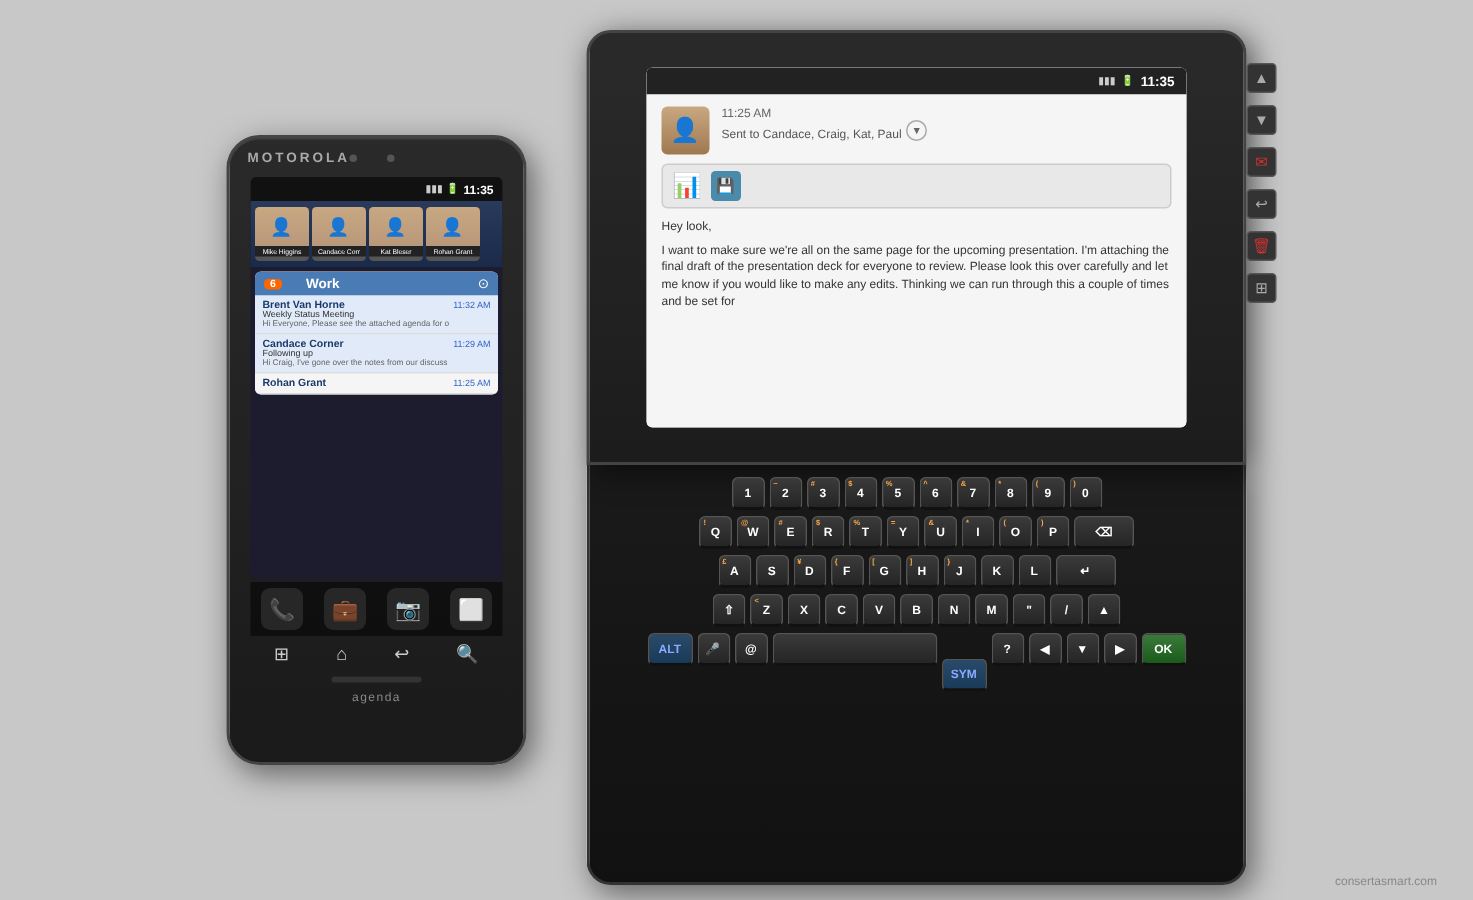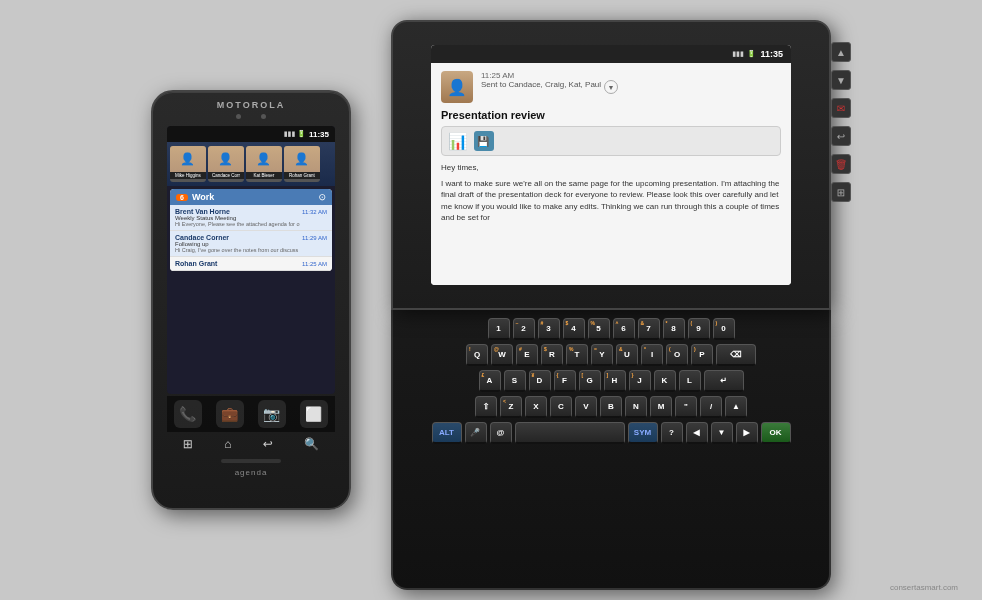--- a/index.html
+++ b/index.html
@@ -33,21 +33,21 @@
       position: relative;
       display: flex;
       flex-direction: column;
       align-items: center;
     }
 
     .phone-left .top-bar {
       width: 100%;
       padding: 8px 12px 4px;
       display: flex;
-      flex-direction: column;
+      flex-direction: row;
       align-items: center;
     }
 
     .motorola-logo {
       font-size: 9px;
       color: #aaa;
       letter-spacing: 2px;
       font-weight: bold;
       margin-bottom: 4px;
     }
@@ -147,21 +147,21 @@
       background: #e8e8e8;
       border-radius: 4px;
       overflow: hidden;
     }
 
     .email-widget-header {
       background: #4a7bb5;
       display: flex;
       align-items: center;
       padding: 3px 6px;
-      gap: 4px;
+      gap: 16px;
     }
 
     .email-badge {
       background: #ff6600;
       color: #fff;
       font-size: 7px;
       font-weight: bold;
       border-radius: 3px;
       padding: 0 3px;
       min-width: 12px;
@@ -370,21 +370,21 @@
 
     .email-sent-time {
       font-size: 8px;
       color: #666;
     }
 
     .email-to-line {
       font-size: 8px;
       color: #555;
       display: flex;
-      align-items: flex-start;
+      align-items: flex-end;
       gap: 3px;
     }
 
     .expand-circle {
       width: 14px;
       height: 14px;
       border: 1px solid #aaa;
       border-radius: 50%;
       display: flex;
       align-items: center;
@@ -642,29 +642,28 @@
             <div class="sender-avatar">👤</div>
             <div class="email-meta">
               <div class="email-sent-time">11:25 AM</div>
               <div class="email-to-line">
                 <span>Sent to  Candace, Craig, Kat, Paul</span>
                 <div class="expand-circle">▼</div>
               </div>
             </div>
           </div>
 
-          <div class="email-subject-line">Presentation review</div>
 
           <div class="attachment-box">
             <div class="attachment-icon">📊</div>
             <div class="save-icon-btn">💾</div>
           </div>
 
           <div class="email-body-text">
-            <span>Hey times,</span>
+            <span>Hey look,</span>
           </div>
           <div class="email-body-text" style="margin-top:4px;">
             <span>I want to make sure we're all on the same page for the upcoming presentation. I'm attaching the final draft of the presentation deck for everyone to review. Please look this over carefully and let me know if you would like to make any edits. Thinking we can run through this a couple of times and be set for</span>
           </div>
         </div>
       </div>
     </div>
 
     <div class="phone-right-keyboard">
 
@@ -822,21 +821,21 @@
             <span>/</span>
           </div>
         <div class="key">▲</div>
       </div>
 
       <div class="keyboard-row">
         <div class="key special" style="min-width:30px;">ALT</div>
         <div class="key">🎤</div>
         <div class="key">@</div>
         <div class="key space-key"></div>
-        <div class="key special" style="min-width:30px;">SYM</div>
+        <div class="key special" style="min-width:30px;margin-top:17px;">SYM</div>
         <div class="key">?</div>
         <div class="key">◀</div>
         <div class="key">▼</div>
         <div class="key">▶</div>
         <div class="key ok-key">OK</div>
       </div>
     </div>
 
   </div>
 

